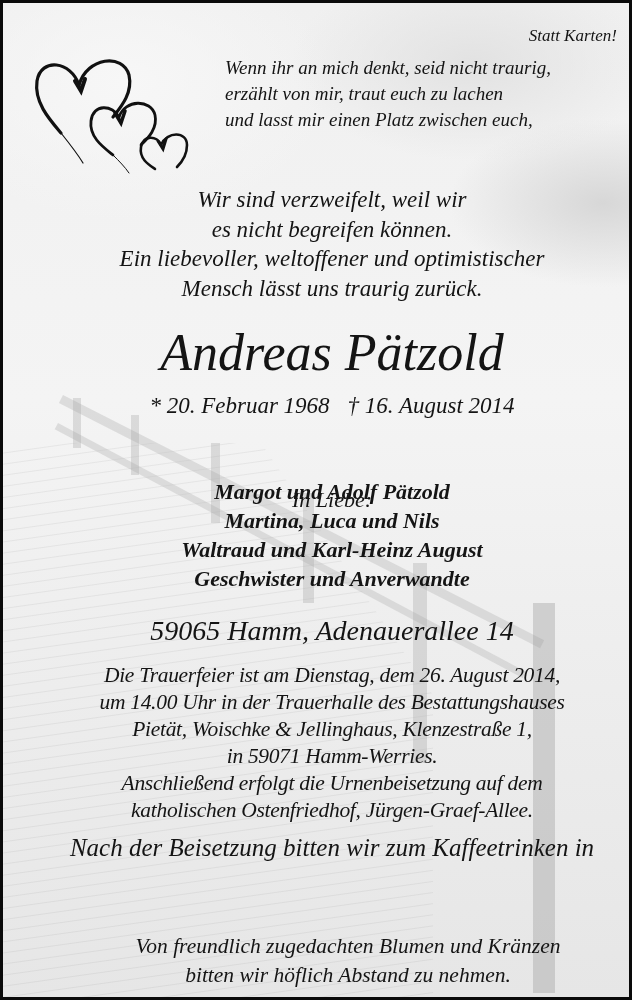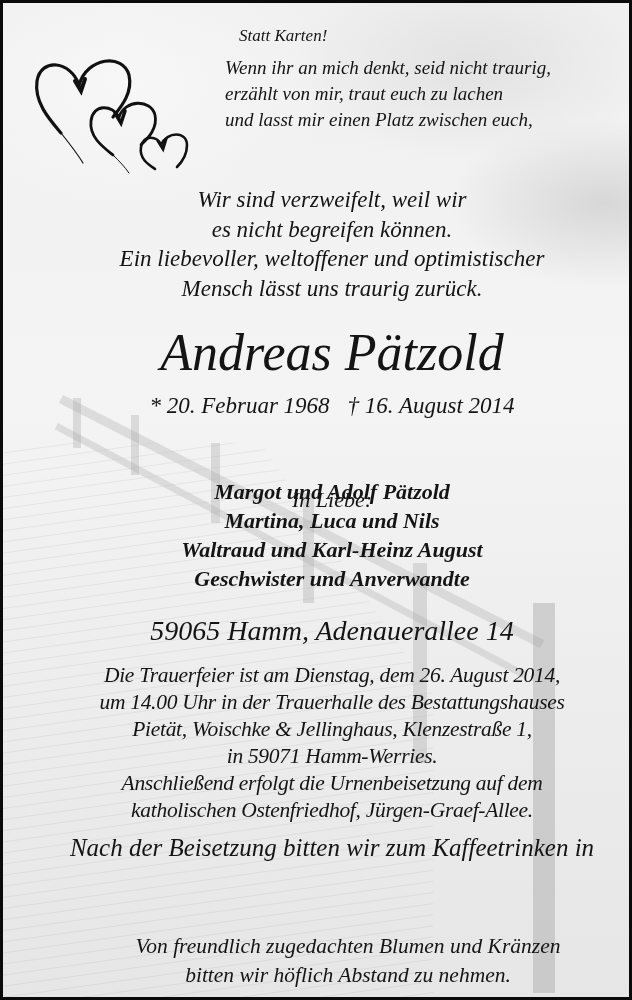--- a/index.html
+++ b/index.html
@@ -27,21 +27,21 @@
   }
   .rail {
     position: absolute; background: rgba(190,190,190,0.45);
     transform-origin: left top;
   }
   .post { position: absolute; background: rgba(170,170,170,0.35); }
 
   .hearts { position: absolute; left: 28px; top: 44px; width: 165px; height: 130px; }
 
   .quote-block { position: absolute; left: 222px; top: 22px; width: 392px; font-style: italic; }
-  .statt { text-align: left; font-size: 17px; line-height: 22px; margin: 0 0 8px 0; padding-left: 14px; }
+  .statt { text-align: right; font-size: 17px; line-height: 22px; margin: 0 0 8px 0; padding-left: 14px; }
   .poem { font-size: 19px; line-height: 26px; margin: 0; }
   .poem div { white-space: nowrap; }
 
   .center { position: absolute; left: 16px; width: 626px; text-align: center; font-style: italic; }
   .intro { top: 182px; font-size: 23px; line-height: 29.5px; }
   .name { top: 318px; font-size: 52px; line-height: 64px; }
   .dates { top: 388px; font-size: 23px; line-height: 30px; }
   .dates .gap { display: inline-block; width: 18px; }
   .inliebe { top: 443px; font-size: 22px; line-height: 28px; margin-top: 40px; }
   .family { top: 474px; font-size: 22px; line-height: 29px; font-weight: bold; }

